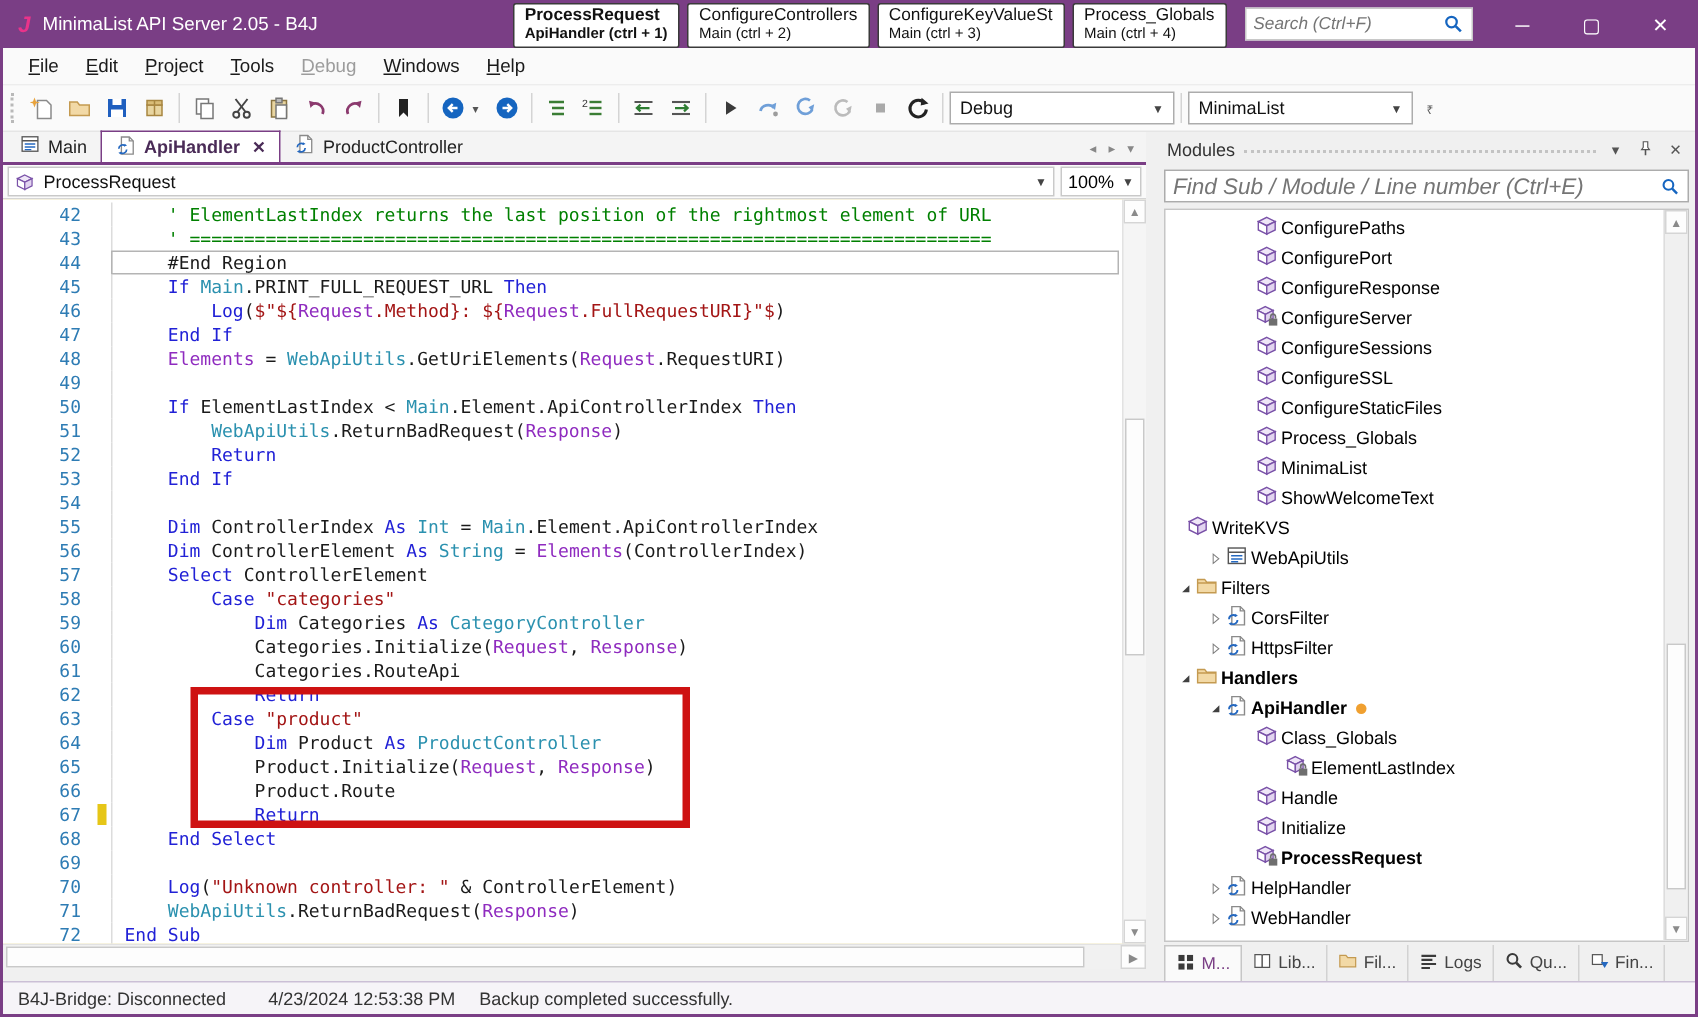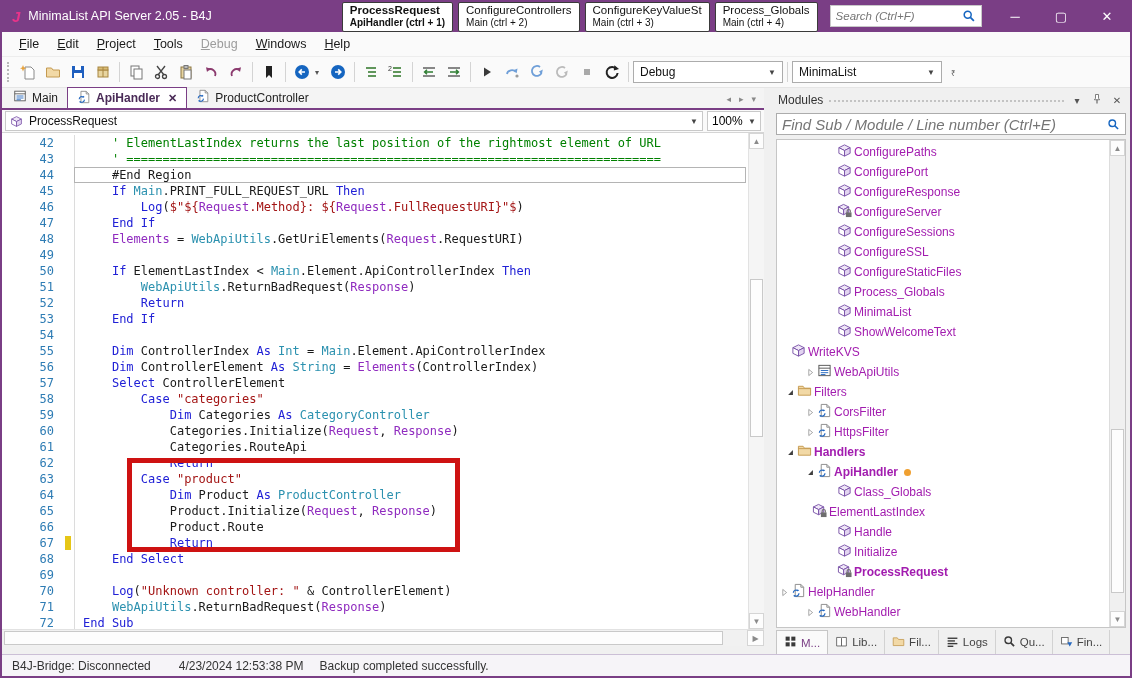--- a/index.html
+++ b/index.html
@@ -88,21 +88,21 @@
   .panel-header { height:24px; display:flex; align-items:center; gap:6px; padding:0 6px; flex:none; }
   .panel-title { font-size:12px; color:#333; }
   .panel-grip { flex:1; border-top:2px dotted #C3C3C3; margin-top:2px; }
   .ph-icon { color:#555; font-size:10px; cursor:pointer; width:14px; text-align:center; }
   .find-box { height:22px; margin:1px 4px 4px 4px; background:#fff; border:1px solid #ACACAC; display:flex; align-items:center; padding:0 5px; flex:none; }
   .find-box input { border:none; outline:none; flex:1; font-size:15px; font-style:italic; color:#808080; font-family:"Liberation Sans",sans-serif; background:transparent; }
   .find-box svg { width:13px; height:13px; flex:none; }
 
   .tree { flex:1; margin:0 4px; background:#fff; border:1px solid #C6C6C6; display:flex; min-height:0; }
   .tree-items { flex:1; overflow:hidden; padding-top:2px; }
-  .tree-row { height:20px; display:flex; align-items:center; font-size:12px; color:#a21caf; cursor:pointer; white-space:nowrap; }
+  .tree-row { height:20px; display:flex; align-items:center; font-size:12px; color:#000000; cursor:pointer; white-space:nowrap; }
   .tree-row .expander { width:14px; flex:none; display:flex; justify-content:center; }
   .tree-row .expander svg { width:11px; height:11px; }
   .tree-row .ticon { width:17px; flex:none; }
   .tree-row .ticon svg { width:15px; height:15px; }
   .tree-row.bold { font-weight:bold; }
   .dot { width:7px; height:7px; border-radius:50%; background:#F0A030; margin-left:6px; }
   .tree-scroll { width:16px; flex:none; background:#F0F0F0; border-left:1px solid #DDD; display:flex; flex-direction:column; }
   .ttrack { flex:1; position:relative; }
   .tthumb { position:absolute; left:1px; right:1px; top:60%; height:36%; background:#FDFDFD; border:1px solid #C9C9C9; cursor:grab; }
 
@@ -781,21 +781,21 @@
             </div>
             <div class="tree-row" style="padding-left: 46px;">
               <span class="expander"></span>
               <span class="ticon"><svg viewBox="0 0 16 16">
                   <polygon points="8,2 14,5 8,8 2,5" fill="#EFE6F7" stroke="#7A52A8"></polygon>
                   <polygon points="2,5 8,8 8,14 2,11" fill="#FFF" stroke="#7A52A8"></polygon>
                   <polygon points="14,5 8,8 8,14 14,11" fill="#E2D4F0" stroke="#7A52A8"></polygon>
                 </svg></span>
               <span>Class_Globals</span>
             </div>
-            <div class="tree-row" style="padding-left: 21px;">
+            <div class="tree-row" style="padding-left: 66px;">
               <span class="expander"></span>
               <span class="ticon"><svg viewBox="0 0 16 16">
                   <polygon points="7,1.5 12.5,4.2 7,7 1.5,4.2" fill="#EFE6F7" stroke="#7A52A8"></polygon>
                   <polygon points="1.5,4.2 7,7 7,12.5 1.5,9.8" fill="#FFF" stroke="#7A52A8"></polygon>
                   <polygon points="12.5,4.2 7,7 7,12.5 12.5,9.8" fill="#E2D4F0" stroke="#7A52A8"></polygon>
                   <rect x="9.5" y="10" width="6" height="5" fill="#6E6E6E"></rect>
                   <path d="M10.8 10 v-1.4 a1.7 1.7 0 0 1 3.4 0 V10" fill="none" stroke="#6E6E6E" stroke-width="1.2"></path>
                 </svg></span>
               <span>ElementLastIndex</span>
             </div>
@@ -821,21 +821,21 @@
               <span class="expander"></span>
               <span class="ticon"><svg viewBox="0 0 16 16">
                   <polygon points="7,1.5 12.5,4.2 7,7 1.5,4.2" fill="#EFE6F7" stroke="#7A52A8"></polygon>
                   <polygon points="1.5,4.2 7,7 7,12.5 1.5,9.8" fill="#FFF" stroke="#7A52A8"></polygon>
                   <polygon points="12.5,4.2 7,7 7,12.5 12.5,9.8" fill="#E2D4F0" stroke="#7A52A8"></polygon>
                   <rect x="9.5" y="10" width="6" height="5" fill="#6E6E6E"></rect>
                   <path d="M10.8 10 v-1.4 a1.7 1.7 0 0 1 3.4 0 V10" fill="none" stroke="#6E6E6E" stroke-width="1.2"></path>
                 </svg></span>
               <span>ProcessRequest</span>
             </div>
-            <div class="tree-row" style="">
+            <div class="tree-row" style="padding-left: 26px;">
               <span class="expander">
                 <svg viewBox="0 0 16 16">
                   <polygon points="5.5,3.5 11,8 5.5,12.5" fill="#fff" stroke="#808080"></polygon>
                 </svg>
               </span>
               <span class="ticon"><svg viewBox="0 0 16 16">
                   <path d="M4.5 1.5h6l3 3v10h-9z" fill="#fff" stroke="#8A8A8A"></path>
                   <path d="M10.5 1.5v3h3" fill="none" stroke="#8A8A8A"></path>
                   <path d="M2.5 10.5a3 3 0 0 1 5-2.2" stroke="#2468C0" fill="none" stroke-width="1.3"></path>
                   <polygon points="7,6.6 8.8,8 6.6,8.8" fill="#2468C0"></polygon>

